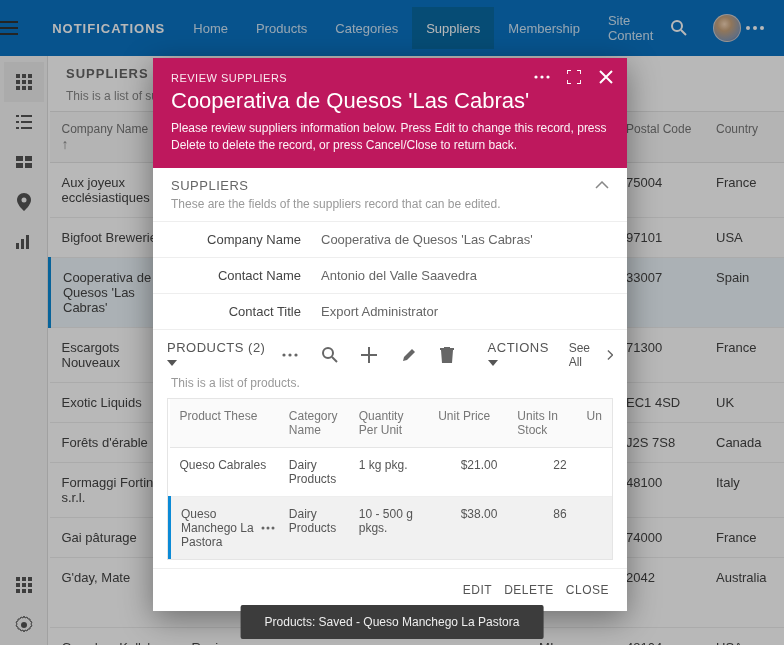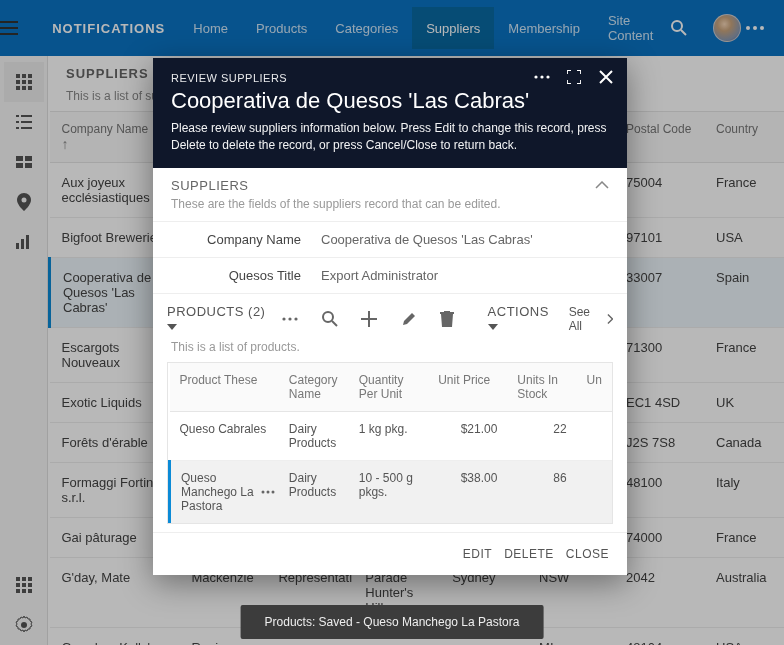--- a/index.html
+++ b/index.html
@@ -30,21 +30,21 @@
   .grid-header { padding: 10px 18px 4px; font-size: 13px; font-weight: 600; letter-spacing: 1px; color: #666; }
   .grid-subtitle { padding: 4px 18px 8px; font-size: 12px; color: #888; }
   table.grid { width: 100%; border-collapse: collapse; table-layout: fixed; }
   table.grid th { text-align: left; font-weight: 400; font-size: 12px; color: #777; padding: 10px 12px; border-top: 1px solid #e5e5e5; border-bottom: 1px solid #e5e5e5; vertical-align: top; background: #fafafa; }
   table.grid td { font-size: 13px; color: #444; padding: 12px 12px; border-bottom: 1px solid #eee; vertical-align: top; }
   table.grid tr.selected { background: #eef6fb; border-left: 3px solid #0b8ad6; }
   .sort-arrow { display: block; font-size: 14px; color: #888; }
 
   
   .modal { position: absolute; left: 153px; top: 58px; width: 474px; background: #fff; box-shadow: 0 8px 30px rgba(0,0,0,0.4); z-index: 10; display: flex; flex-direction: column; }
-  .modal-header { background: #0f172a; color: #fff; padding: 14px 18px 14px; position: relative; }
+  .modal-header { background: #be185d; color: #fff; padding: 14px 18px 14px; position: relative; }
   .modal-header .eyebrow { font-size: 11px; letter-spacing: 0.5px; opacity: 0.9; }
   .modal-header .title { font-size: 22px; font-weight: 300; margin-top: 4px; }
   .modal-header .desc { font-size: 12px; margin-top: 6px; line-height: 1.4; opacity: 0.95; }
   .modal-controls { position: absolute; right: 10px; top: 8px; display: flex; gap: 10px; align-items: center; }
   .modal-controls .ctrl { color: #fff; cursor: pointer; width: 22px; height: 22px; display: flex; align-items: center; justify-content: center; font-size: 18px; }
 
   .section-head { display: flex; align-items: center; padding: 10px 18px 2px; font-size: 13px; letter-spacing: 0.5px; color: #666; }
   .section-head .chev { margin-left: auto; color: #888; cursor: pointer; }
   .section-sub { padding: 2px 18px 10px; font-size: 12px; color: #999; }
 
@@ -346,21 +346,25 @@
         </svg>
       </span>
   </div>
   <div class="section-sub">These are the fields of the suppliers record that can be edited.</div>
 
   <div class="kv-row">
     <div class="kv-label">Company Name</div>
     <div class="kv-value">Cooperativa de Quesos 'Las Cabras'</div>
   </div>
   <div class="kv-row">
-    <div class="kv-label">Quesos Title</div>
+    <div class="kv-label">Contact Name</div>
+    <div class="kv-value">Antonio del Valle Saavedra</div>
+  </div>
+  <div class="kv-row">
+    <div class="kv-label">Contact Title</div>
     <div class="kv-value">Export Administrator</div>
   </div>
 
   <div class="prod-toolbar">
     <span class="label"><span>PRODUCTS (2)</span> <svg style="display:inline-block;vertical-align:middle" width="10" height="6" viewBox="0 0 10 6">
           <path d="M0 0l5 6 5-6z" fill="#555"></path>
         </svg></span>
     <span class="tb-icon">
         <svg width="16" height="4" viewBox="0 0 16 4">
           <circle cx="2" cy="2" r="1.6" fill="#666"></circle>

